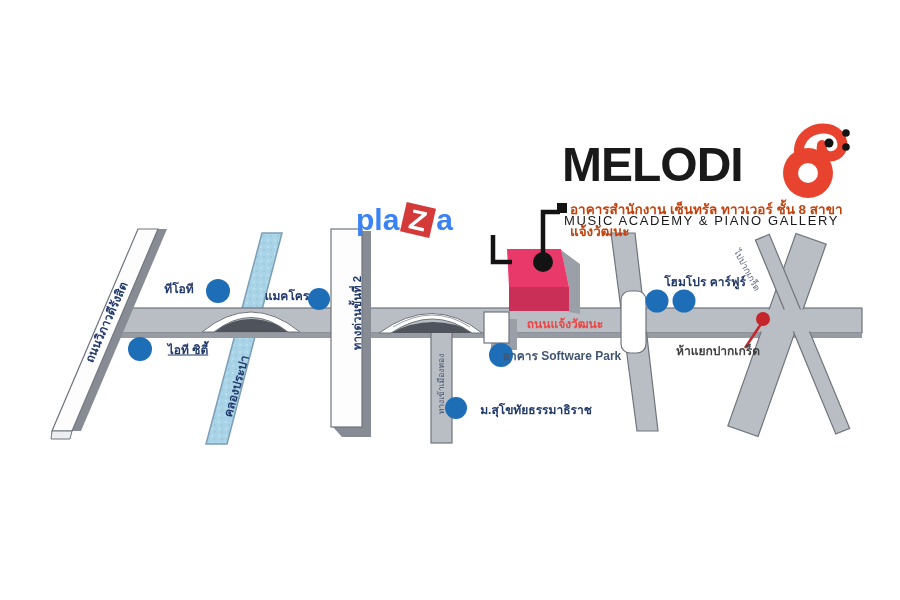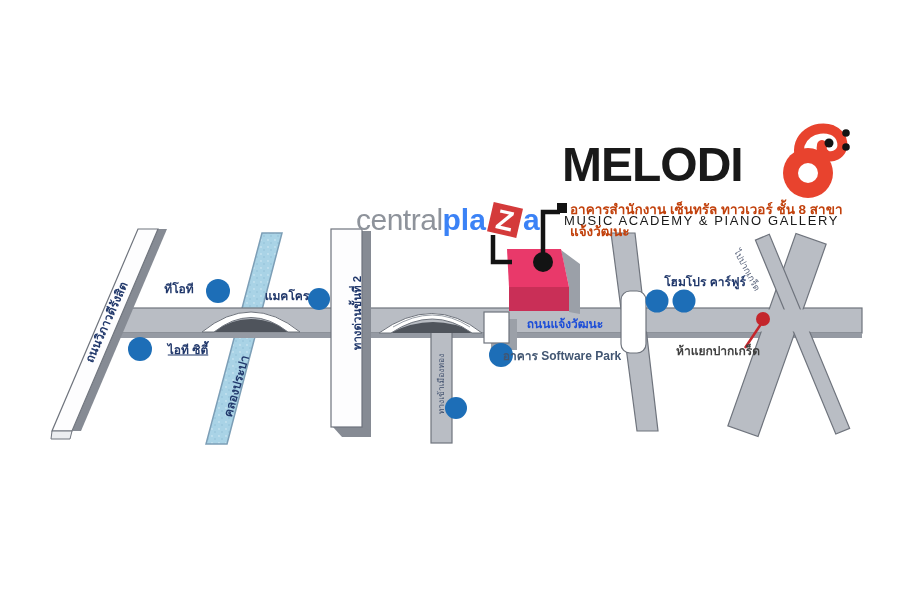--- a/index.html
+++ b/index.html
@@ -95,24 +95,25 @@
     <circle cx="501" cy="355" r="12" fill="#1d6eb7"></circle>
     <circle cx="456" cy="408" r="11" fill="#1d6eb7"></circle>
     <circle cx="657" cy="301" r="11.5" fill="#1d6eb7"></circle>
     <circle cx="684" cy="301" r="11.5" fill="#1d6eb7"></circle>
   </svg>
 
   <div class="lbl" style="left:179px;top:288px;">ทีโอที</div>
   <div class="lbl" style="left:188px;top:349px;text-decoration:underline;">ไอที ซิตี้</div>
   <div class="lbl" style="left:287px;top:295px;">แมคโคร</div>
   <div class="lbl" style="left:562px;top:355px;font-size:12px;font-weight:700;color:#425672;">อาคาร Software Park</div>
+  <div class="lbl" style="left:536px;top:409px;">ม.สุโขทัยธรรมาธิราช</div>
   <div class="lbl" style="left:669px;top:281px;margin-left:36px;">โฮมโปร คาร์ฟูร์</div>
   <div class="lbl" style="left:718px;top:350px;color:#404040;">ห้าแยกปากเกร็ด</div>
 
-  <div class="lbl" style="left:565px;top:323px;color:#1d4ed8;">ถนนแจ้งวัฒนะ</div>
+  <div class="lbl" style="left:565px;top:323px;color:#ef4444;">ถนนแจ้งวัฒนะ</div>
   <div class="lbl rot66" style="left:106px;top:322px;font-size:12px;">ถนนวิภาวดีรังสิต</div>
   <div class="lbl rot74" style="left:236px;top:386px;font-size:12px;">คลองประปา</div>
   <div class="lbl rot90" style="left:357px;top:313px;font-size:11.5px;">ทางด่วนขั้นที่ 2</div>
   <div class="lbl rot90" style="left:441px;top:384px;font-size:8.5px;font-weight:400;color:#41516e;">ทางเข้าเมืองทอง</div>
   <div class="lbl rot62p" style="left:747px;top:270px;font-size:9px;font-weight:400;color:#525d76;">ไปปากเกร็ด</div>
 
   <div id="melodio">
     <div class="wordmark-row">
       <span class="wordmark-text">MELODI</span>
       <svg class="o-glyph" width="70" height="78" viewBox="0 0 70 78">
@@ -122,21 +123,20 @@
         <circle cx="64" cy="25" r="3.8" fill="#131313"></circle>
         <circle cx="26" cy="51" r="25" fill="#e8432e"></circle>
         <circle cx="26" cy="51" r="10" fill="#ffffff"></circle>
       </svg>
     </div>
     <div class="tagline">MUSIC ACADEMY &amp; PIANO GALLERY</div>
     <div class="address">อาคารสำนักงาน เซ็นทรัล ทาวเวอร์ ชั้น 8 สาขาแจ้งวัฒนะ</div>
   </div>
 
   <div id="centralplaza">
-    <span class="cp-light">central</span>
     <span class="cp-bold">pla</span>
     <svg width="40" height="42" viewBox="0 0 40 42">
       <g transform="rotate(13 20 22)">
         <rect x="5" y="7" width="30" height="30" fill="#d43a3a"></rect>
         <text x="20" y="32" text-anchor="middle" font-size="28" font-weight="bold" fill="#ffffff" font-family="Liberation Sans, sans-serif">Z</text>
       </g>
     </svg>
     <span class="cp-bold">a</span>
   </div>
 

